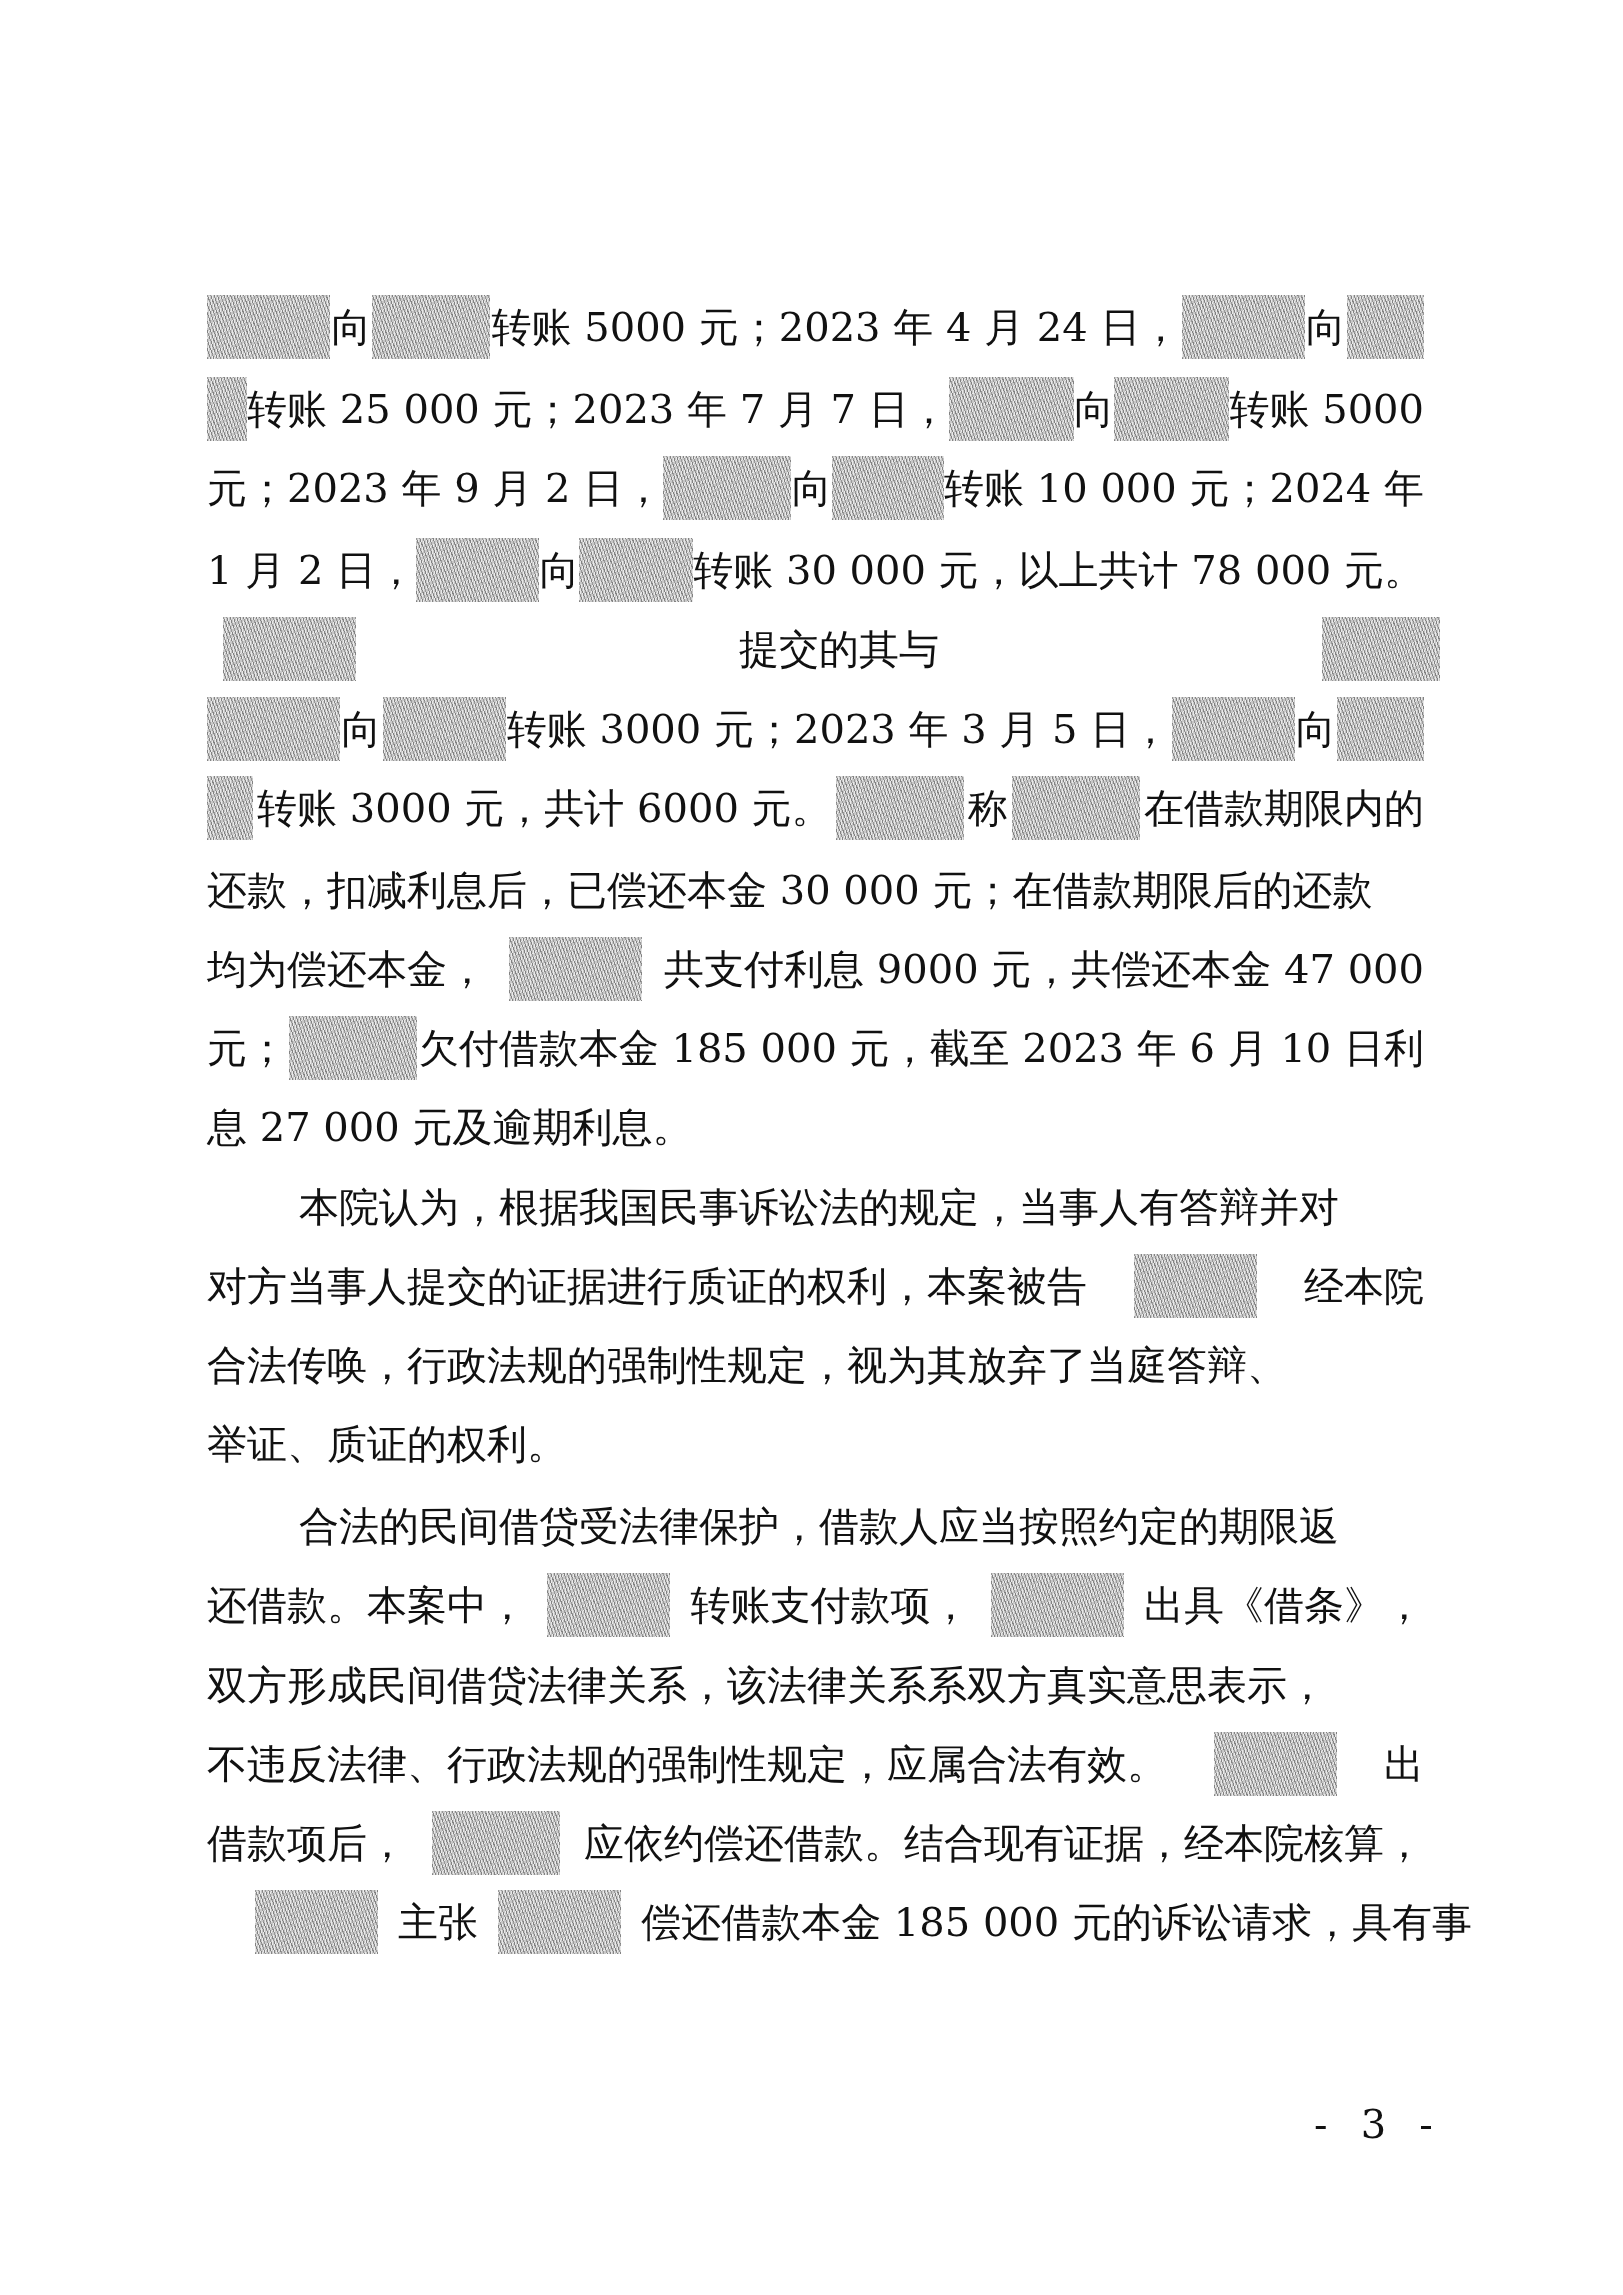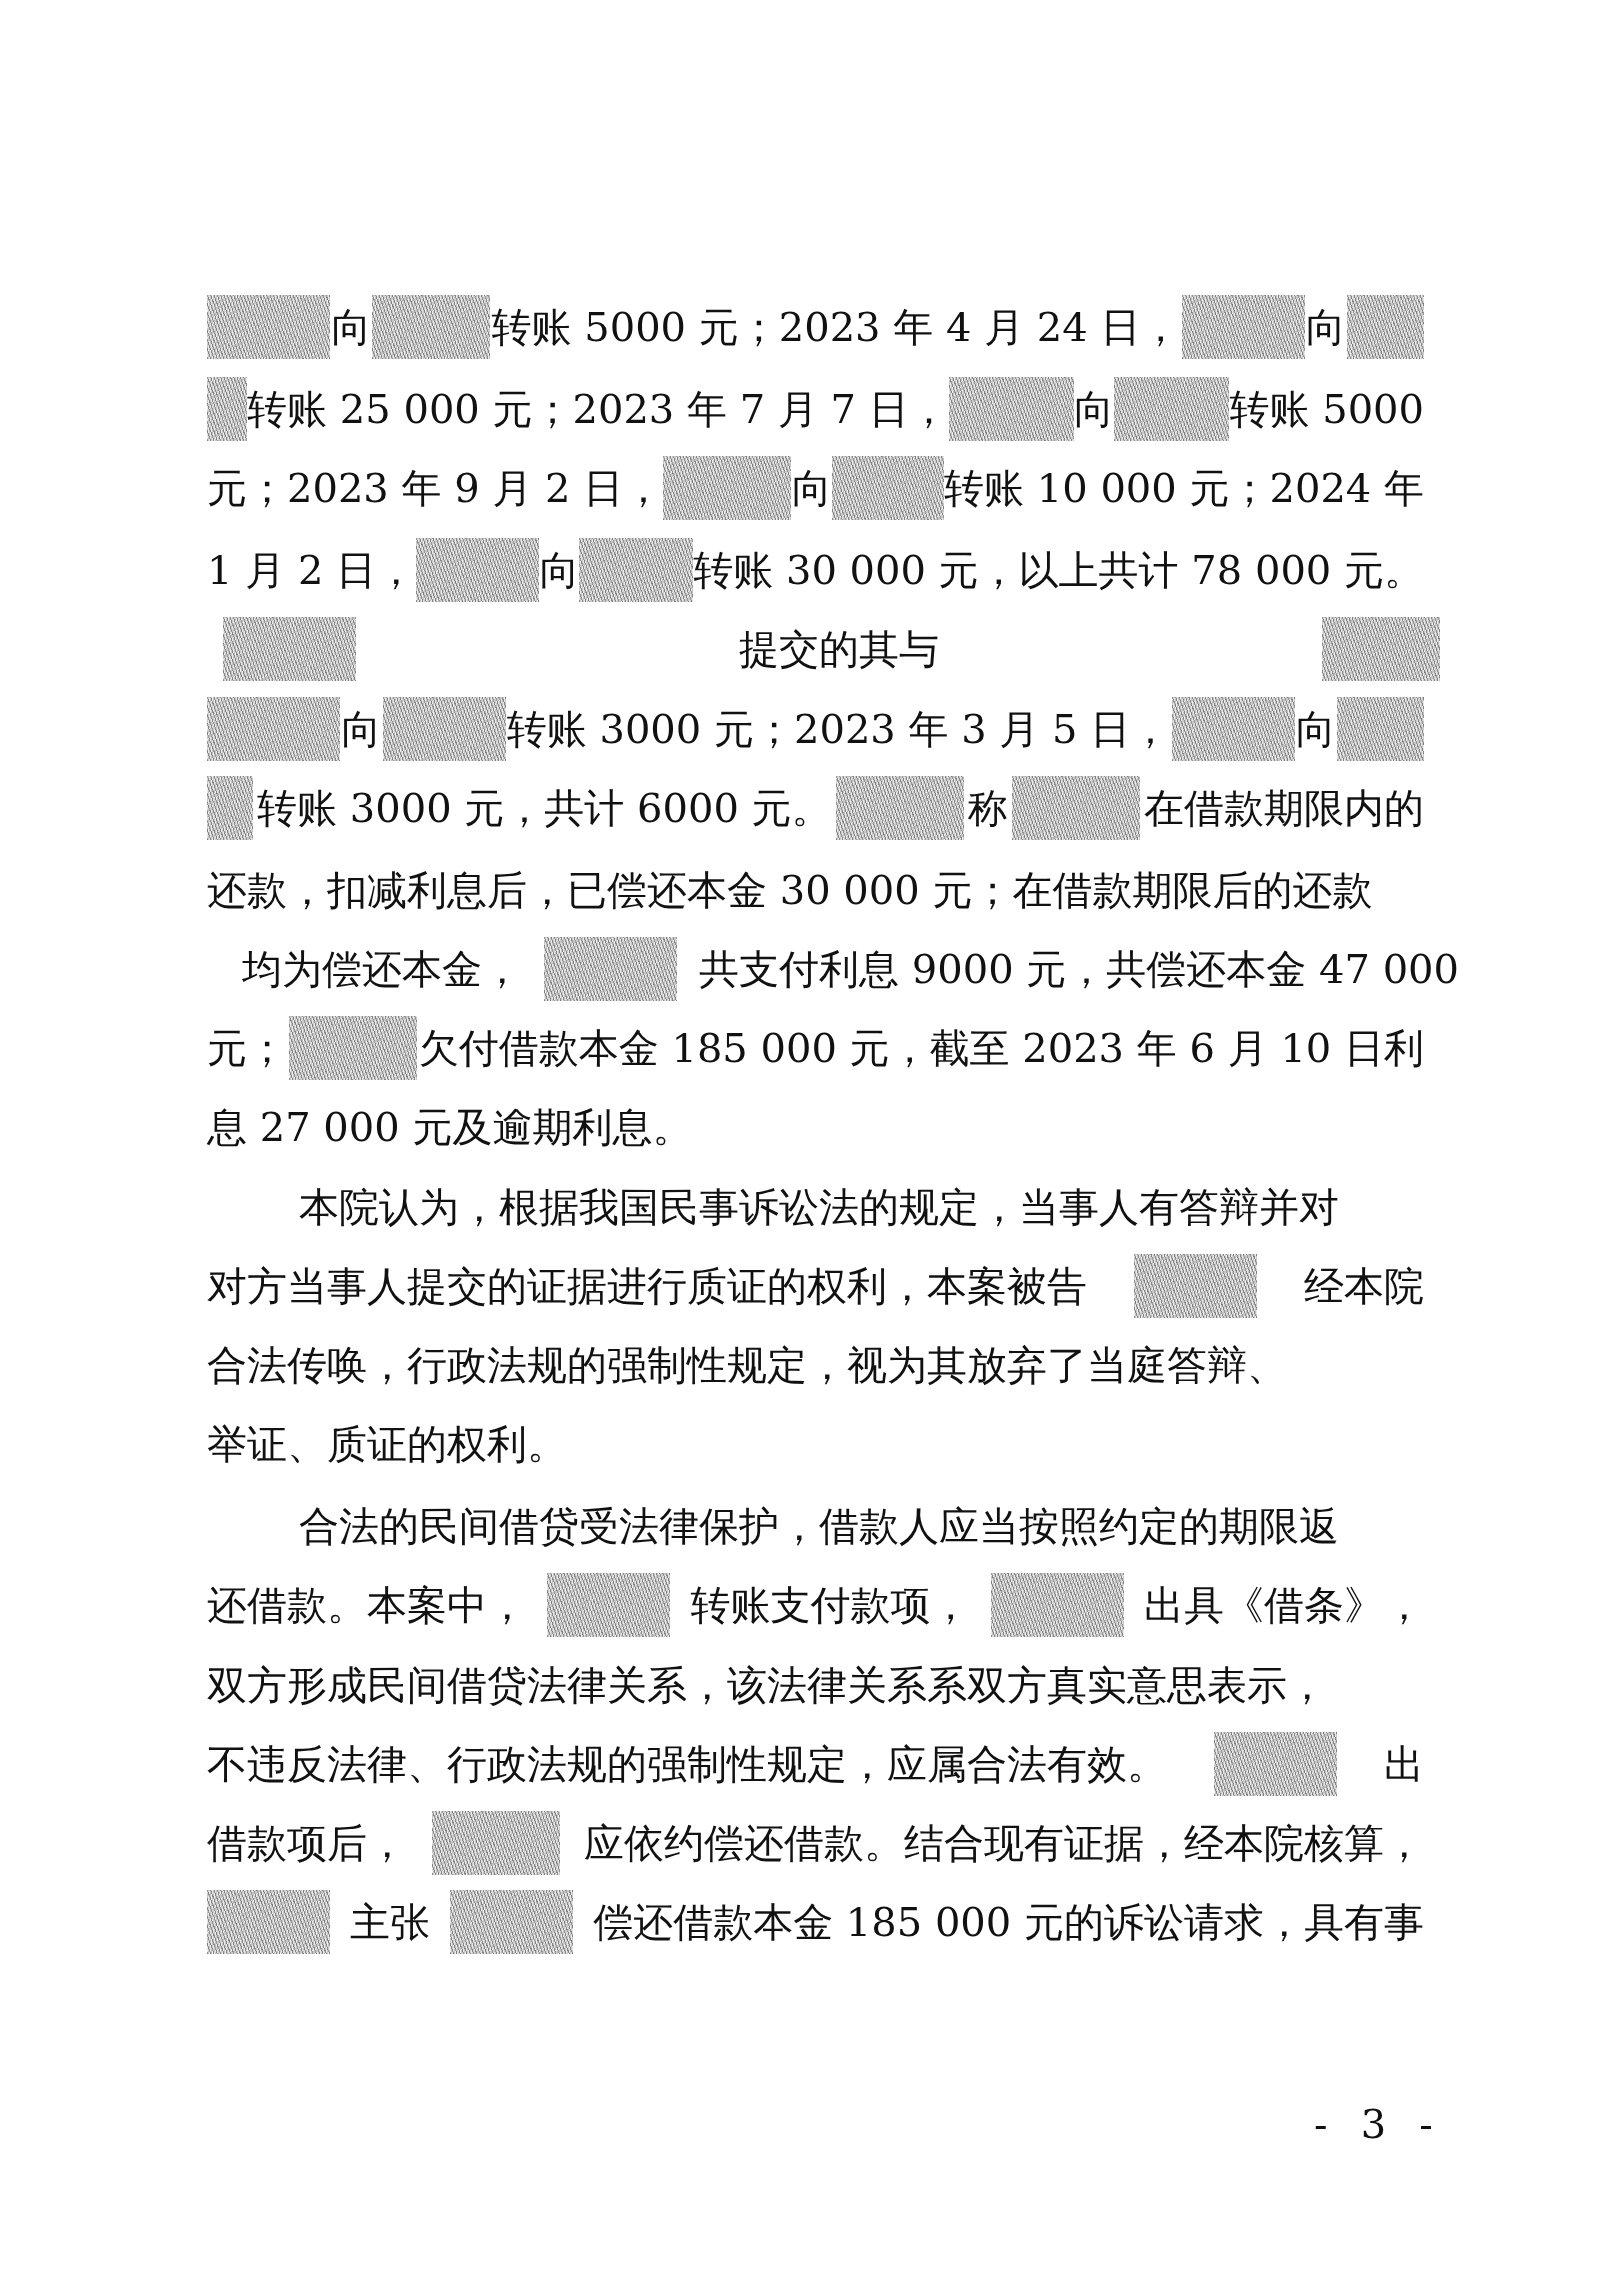--- a/index.html
+++ b/index.html
@@ -76,21 +76,21 @@
         <span class="redact" style="width: 46px;"></span>
         <span class="seg">转账 3000 元，共计 6000 元。</span>
         <span class="redact" style="width: 128px;"></span>
         <span class="seg">称</span>
         <span class="redact" style="width: 128px;"></span>
         <span class="seg">在借款期限内的</span>
       </div>
       <div class="line" style="top: 849px; align-items: center;">
         <span class="seg">还款，扣减利息后，已偿还本金 30 000 元；在借款期限后的还款</span>
       </div>
-      <div class="line" style="top: 928px; margin-left: 35px;">
+      <div class="line" style="top: 928px;">
         <span class="seg">均为偿还本金，</span>
         <span class="redact" style="width: 133px;"></span>
         <span class="seg">共支付利息 9000 元，共偿还本金 47 000</span>
       </div>
       <div class="line" style="top: 1007px;">
         <span class="seg">元；</span>
         <span class="redact" style="width: 128px;"></span>
         <span class="seg">欠付借款本金 185 000 元，截至 2023 年 6 月 10 日利</span>
       </div>
       <div class="line last" style="top: 1086px;">
@@ -126,21 +126,21 @@
       <div class="line" style="top: 1723px;">
         <span class="seg">不违反法律、行政法规的强制性规定，应属合法有效。</span>
         <span class="redact" style="width: 123px;"></span>
         <span class="seg">出</span>
       </div>
       <div class="line" style="top: 1802px;">
         <span class="seg">借款项后，</span>
         <span class="redact" style="width: 128px;"></span>
         <span class="seg">应依约偿还借款。结合现有证据，经本院核算，</span>
       </div>
-      <div class="line" style="top: 1881px;">
+      <div class="line" style="top: 1881px; margin-left: 48px;">
         <span class="redact" style="width: 123px;"></span>
         <span class="seg">主张</span>
         <span class="redact" style="width: 123px;"></span>
         <span class="seg">偿还借款本金 185 000 元的诉讼请求，具有事</span>
       </div>
     </div>
   <div class="pagenum">- 3 -</div>
 </div>
 
 

